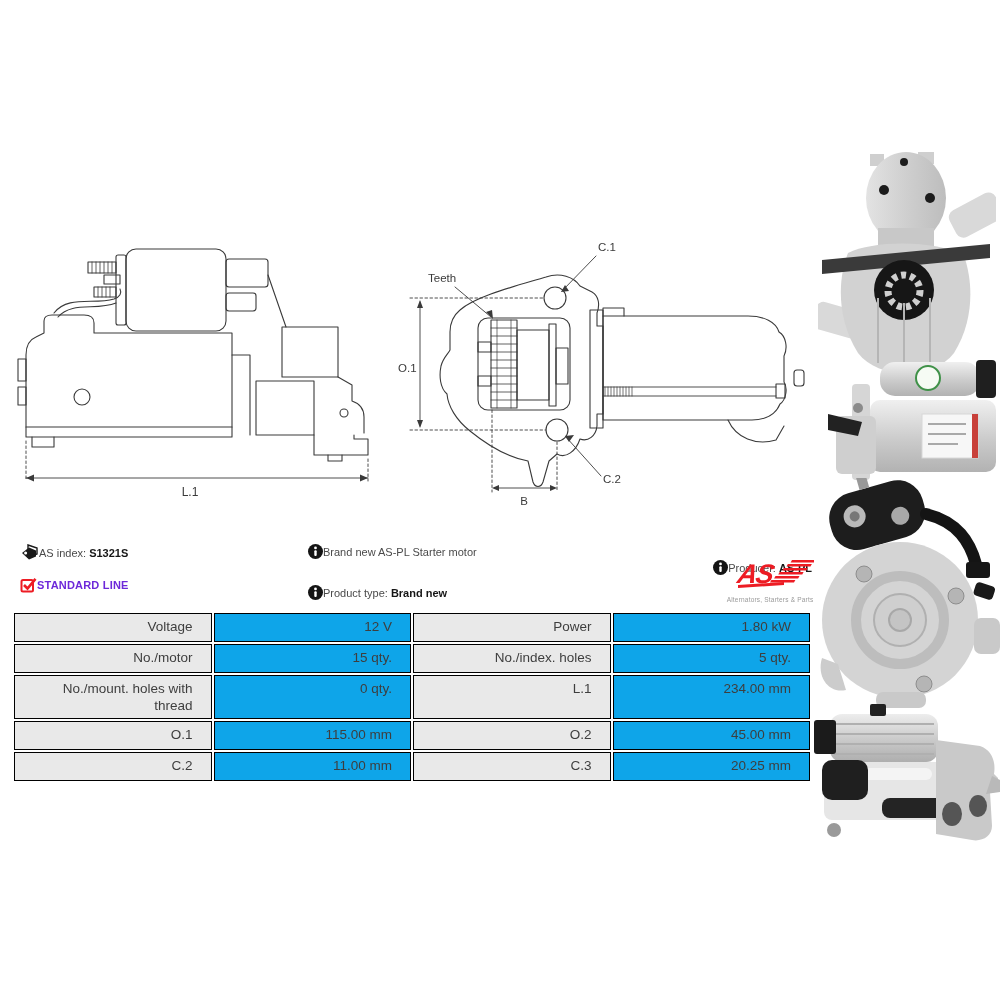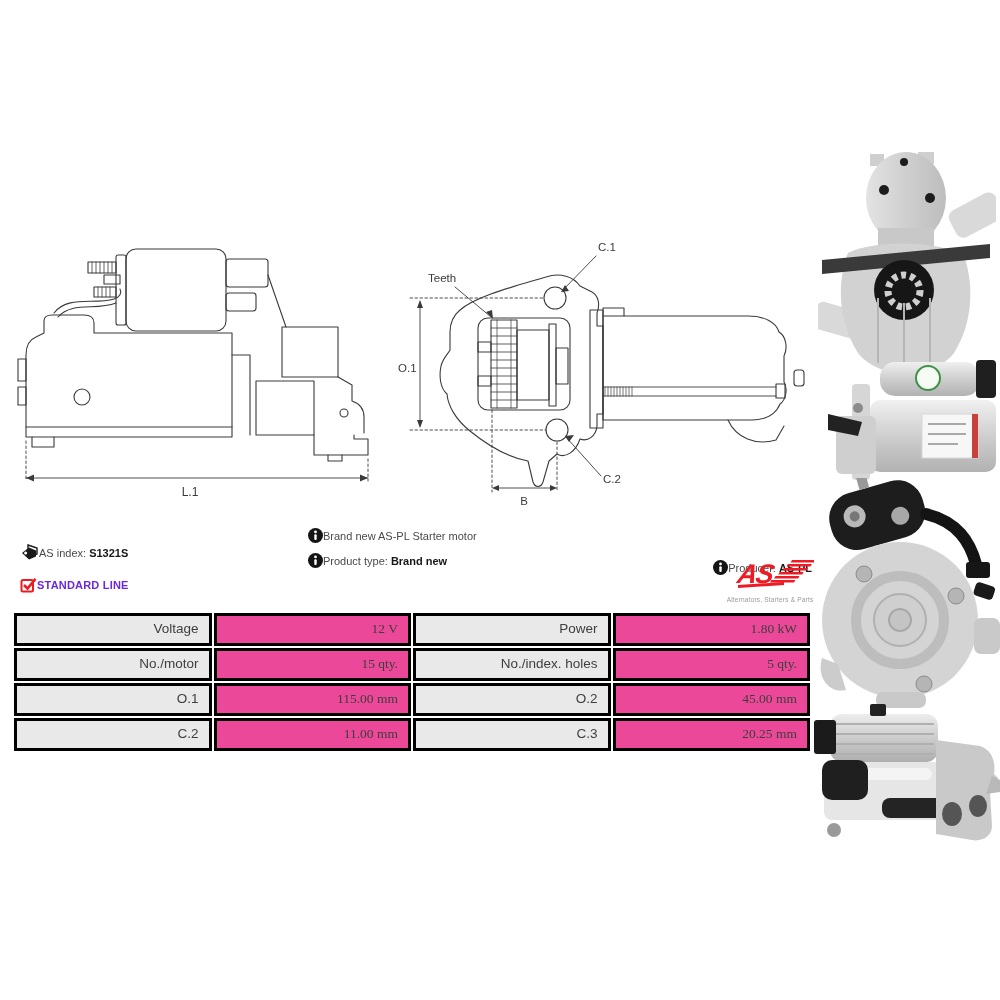--- a/index.html
+++ b/index.html
@@ -8,24 +8,24 @@
   svg text{font-family:"Liberation Sans",sans-serif;}
   .abs{position:absolute;}
   
   .hrow{position:absolute;display:flex;align-items:center;font-size:11px;color:#4a4a4a;white-space:nowrap;}
   .hrow b{color:#161616;font-weight:700;}
   .red-bold{color:#6d28d9;font-weight:700;letter-spacing:.2px;}
   .icn{display:inline-flex;flex:none;}
   
   table.spec{position:absolute;left:12px;top:611px;width:800px;border-collapse:separate;
              border-spacing:2px;table-layout:fixed;font-size:13.5px;color:#3e3e3e;}
-  table.spec td{border:3px solid #000000;padding:4px 10px 4px 8px;text-align:right;
+  table.spec td{border:1px solid #000000;padding:4px 18px 4px 8px;text-align:right;
                 vertical-align:top;height:19px;line-height:17px;overflow:hidden;}
   td.lbl{background:#e9e9e9;}
-  td.val{background:#ec4899;font-family:Liberation Serif, serif;}
+  td.val{background:#0ea5e9;}
   
   .logo{position:absolute;left:726px;top:556px;width:88px;text-align:center;}
   .logo .tag{font-size:6.5px;color:#9a9a9a;letter-spacing:.2px;margin-top:-2px;}
 </style>
 </head>
 <body>
 
 <div id="sheet">
 
   <svg class="abs" style="left:10px;top:235px" width="385" height="270" viewBox="0 0 385 270">
@@ -249,32 +249,32 @@
   <div class="hrow" style="left:20px;top:577px">
     <span class="icn">
       <svg width="17" height="16" viewBox="0 0 17 16">
         <rect x="1.5" y="3" width="11.5" height="11.5" rx="1.5" fill="none" stroke="#ed1c24" stroke-width="2"></rect>
         <path d="M4,8 L7.5,11.5 L15.5,1.8" fill="none" stroke="#ed1c24" stroke-width="2.6"></path>
       </svg>
     </span>
     <span class="red-bold">STANDARD LINE</span>
   </div>
 
-  <div class="hrow" style="left:308px;top:528px">
+  <div class="hrow" style="left:308px;top:544px">
     <span class="icn">
       <svg width="15" height="15" viewBox="0 0 15 15">
         <circle cx="7.5" cy="7.5" r="7.5" fill="#141414"></circle>
         <circle cx="7.5" cy="3.9" r="1.4" fill="#ffffff"></circle>
         <rect x="6.3" y="6.2" width="2.4" height="5.8" rx="1" fill="#ffffff"></rect>
       </svg>
     </span>
     <span>Brand new AS-PL Starter motor</span>
   </div>
 
-  <div class="hrow" style="left:308px;top:553px">
+  <div class="hrow" style="left:308px;top:585px">
     <span class="icn">
       <svg width="15" height="15" viewBox="0 0 15 15">
         <circle cx="7.5" cy="7.5" r="7.5" fill="#141414"></circle>
         <circle cx="7.5" cy="3.9" r="1.4" fill="#ffffff"></circle>
         <rect x="6.3" y="6.2" width="2.4" height="5.8" rx="1" fill="#ffffff"></rect>
       </svg>
     </span>
     <span><span>Product type:</span>&nbsp;<b>Brand new</b></span>
   </div>
 
@@ -315,20 +315,26 @@
         <td class="lbl">Power</td>
         <td class="val">1.80 kW</td>
       </tr>
       <tr>
         <td class="lbl">No./motor</td>
         <td class="val">15 qty.</td>
         <td class="lbl">No./index. holes</td>
         <td class="val">5 qty.</td>
       </tr>
       <tr>
+        <td class="lbl">No./mount. holes with thread</td>
+        <td class="val">0 qty.</td>
+        <td class="lbl">L.1</td>
+        <td class="val">234.00 mm</td>
+      </tr>
+      <tr>
         <td class="lbl">O.1</td>
         <td class="val">115.00 mm</td>
         <td class="lbl">O.2</td>
         <td class="val">45.00 mm</td>
       </tr>
       <tr>
         <td class="lbl">C.2</td>
         <td class="val">11.00 mm</td>
         <td class="lbl">C.3</td>
         <td class="val">20.25 mm</td>

